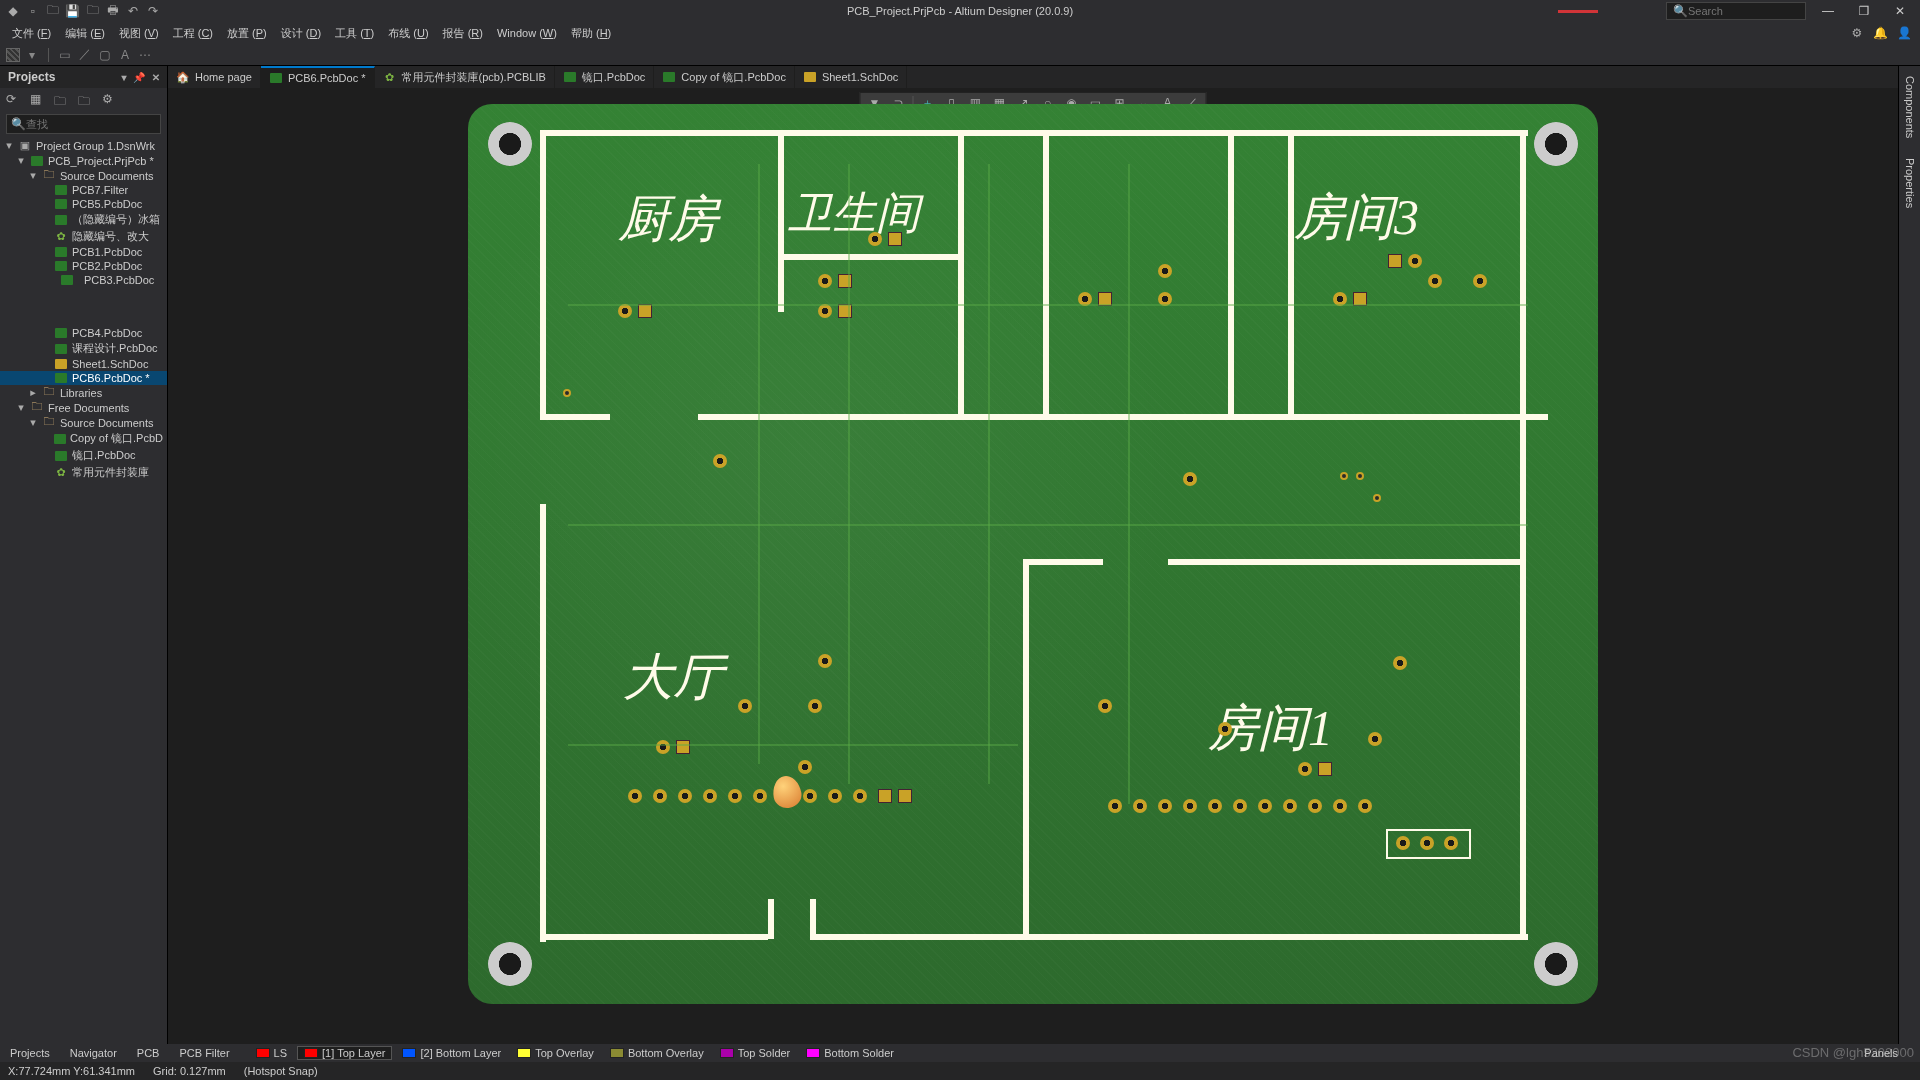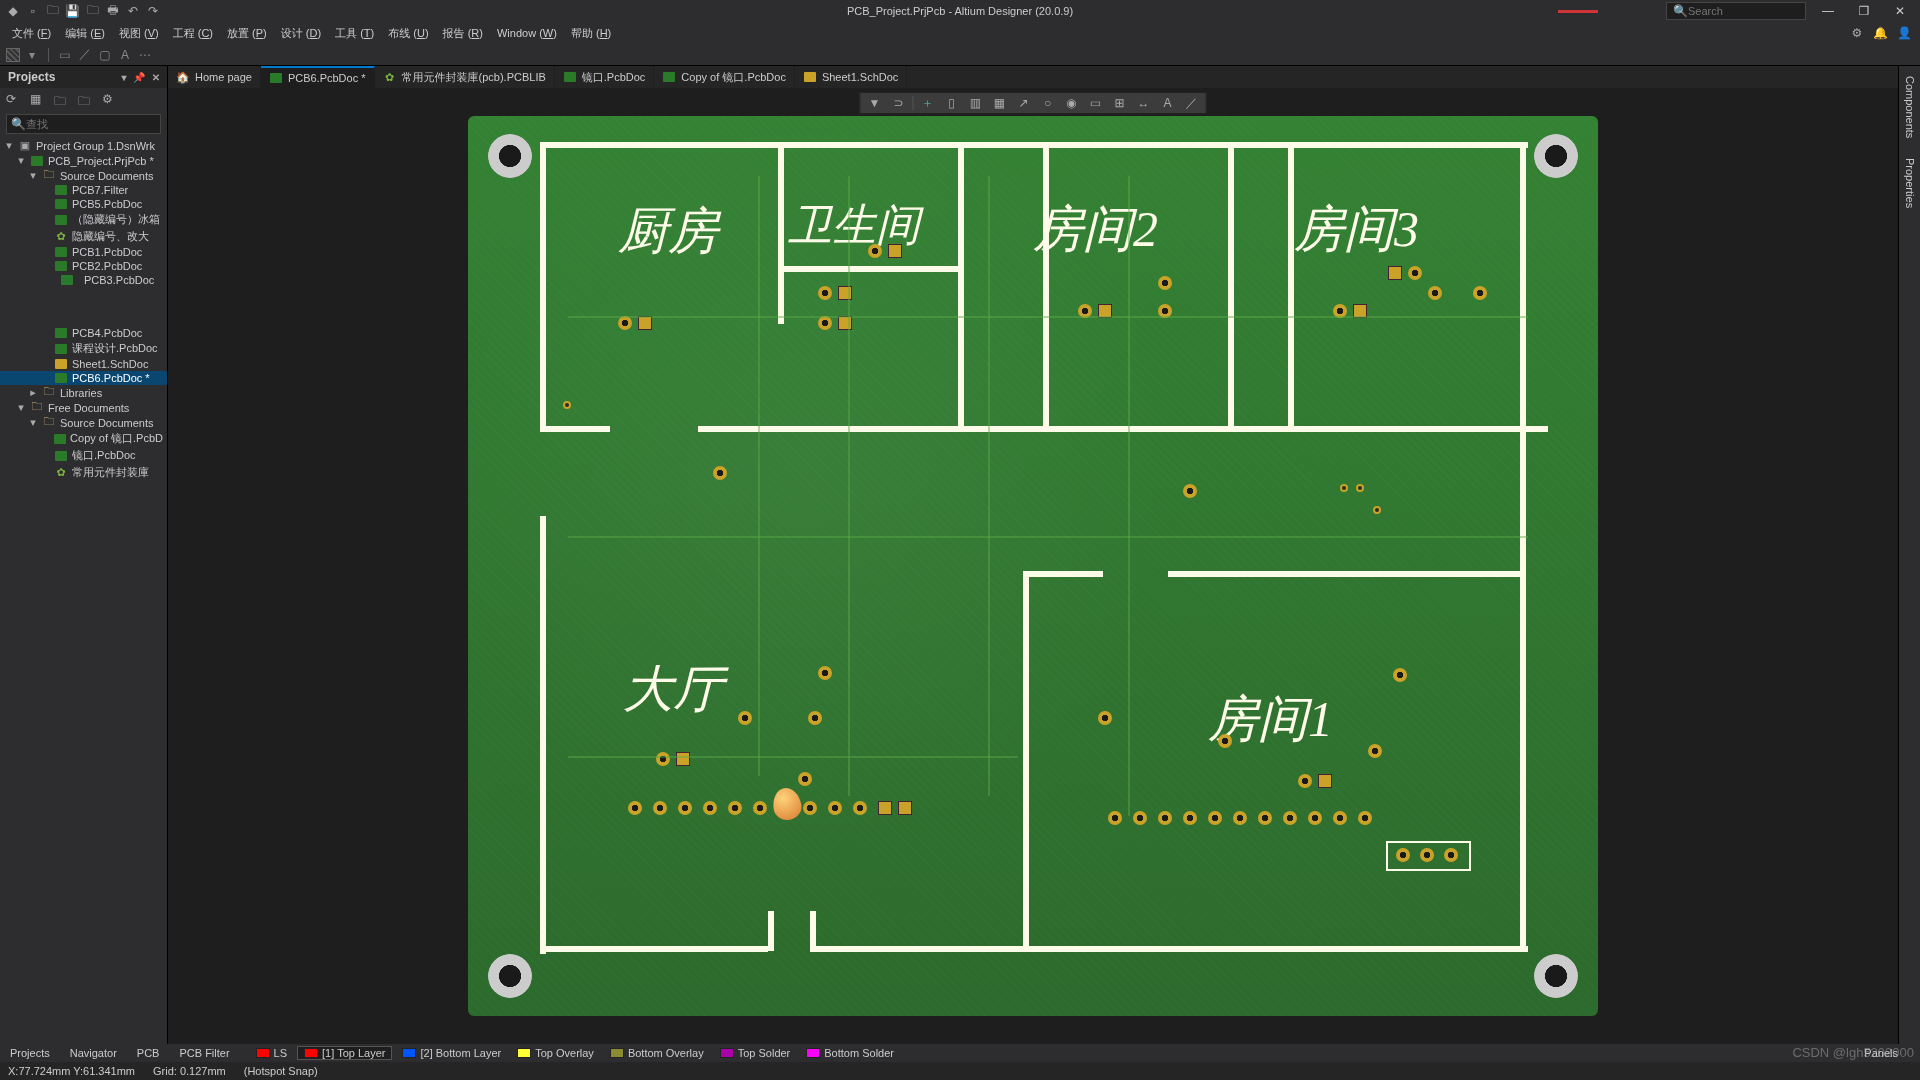--- a/index.html
+++ b/index.html
@@ -51,21 +51,21 @@
 .ico-lib { color:#7cb342; } .ico-grp { color:#aaa; }
 
 
 .editor { flex:1; display:flex; flex-direction:column; background:#1e1e1e; position:relative; }
 .doc-tabs { height:22px; background:#252526; display:flex; align-items:center; }
 .doc-tab { height:22px; display:flex; align-items:center; gap:5px; padding:0 8px; border-right:1px solid #1e1e1e; font-size:11px; color:#ccc; cursor:pointer; }
 .doc-tab.active { background:#1e1e1e; border-top:2px solid #007acc; }
 .canvas-wrap { flex:1; background:#1e1e1e; display:flex; align-items:flex-start; justify-content:center; position:relative; overflow:hidden; }
 
 
-.pcb { width:1130px; height:900px; background:#2d6a2d; border-radius:6px; position:relative; margin-top:28px;
+.pcb { width:1130px; height:900px; background:#2d6a2d; border-radius:24px; position:relative; margin-top:16px;
   background-image:
     repeating-linear-gradient(45deg, rgba(255,255,255,0.02) 0 1px, transparent 1px 6px),
     radial-gradient(circle at 30% 40%, rgba(255,255,255,0.04), transparent 40%),
     linear-gradient(#348234,#2d6a2d); }
 .screw { position:absolute; width:44px; height:44px; border-radius:50%; background:radial-gradient(circle,#1a1a1a 0 35%,#ccc 36% 70%,#888 71% 100%); }
 .silk { position:absolute; color:#fffbe9; font-family:"KaiTi","STKaiti",serif; font-style:italic; font-size:50px; white-space:nowrap; }
 .wall { position:absolute; background:#fffbe9; }
 .pad { position:absolute; width:14px; height:14px; border-radius:50%; background:radial-gradient(circle,#1a1a1a 0 30%,#c9a227 31% 100%); }
 .padr { position:absolute; width:14px; height:14px; background:#c9a227; border:1px solid #423; }
 .trace { position:absolute; background:rgba(90,170,70,0.45); }
@@ -383,24 +383,23 @@
         <div class="wall" style="top:455px;left:555px;width:80px;height:6px"></div>
         <div class="wall" style="top:455px;left:700px;width:355px;height:6px"></div>
 
         <div class="wall" style="top:830px;left:72px;width:228px;height:6px"></div>
         <div class="wall" style="top:830px;left:342px;width:718px;height:6px"></div>
         <div class="wall" style="top:795px;left:300px;width:6px;height:40px"></div>
         <div class="wall" style="top:795px;left:342px;width:6px;height:40px"></div>
 
         <div class="silk" style="top:82px;left:150px">厨房</div>
         <div class="silk" style="top:80px;left:320px;font-size:44px">卫生间</div>
-        <div class="silk" style="top:80px;left:565px">房间2</div>
         <div class="silk" style="top:80px;left:826px">房间3</div>
         <div class="silk" style="top:540px;left:155px">大厅</div>
-        <div class="silk" style="top:570px;left:740px">房间1</div>
+        <div class="silk" style="top:591px;left:740px">房间1</div>
 
         <div class="pad" style="top:128px;left:400px"></div>
           <div class="padr" style="top:128px;left:420px"></div>
         <div class="pad" style="top:170px;left:350px"></div>
           <div class="padr" style="top:170px;left:370px"></div>
         <div class="pad" style="top:200px;left:350px"></div>
           <div class="padr" style="top:200px;left:370px"></div>
         <div class="pad" style="top:200px;left:150px"></div>
           <div class="padr" style="top:200px;left:170px"></div>
         <div class="pad" style="top:188px;left:610px"></div>

